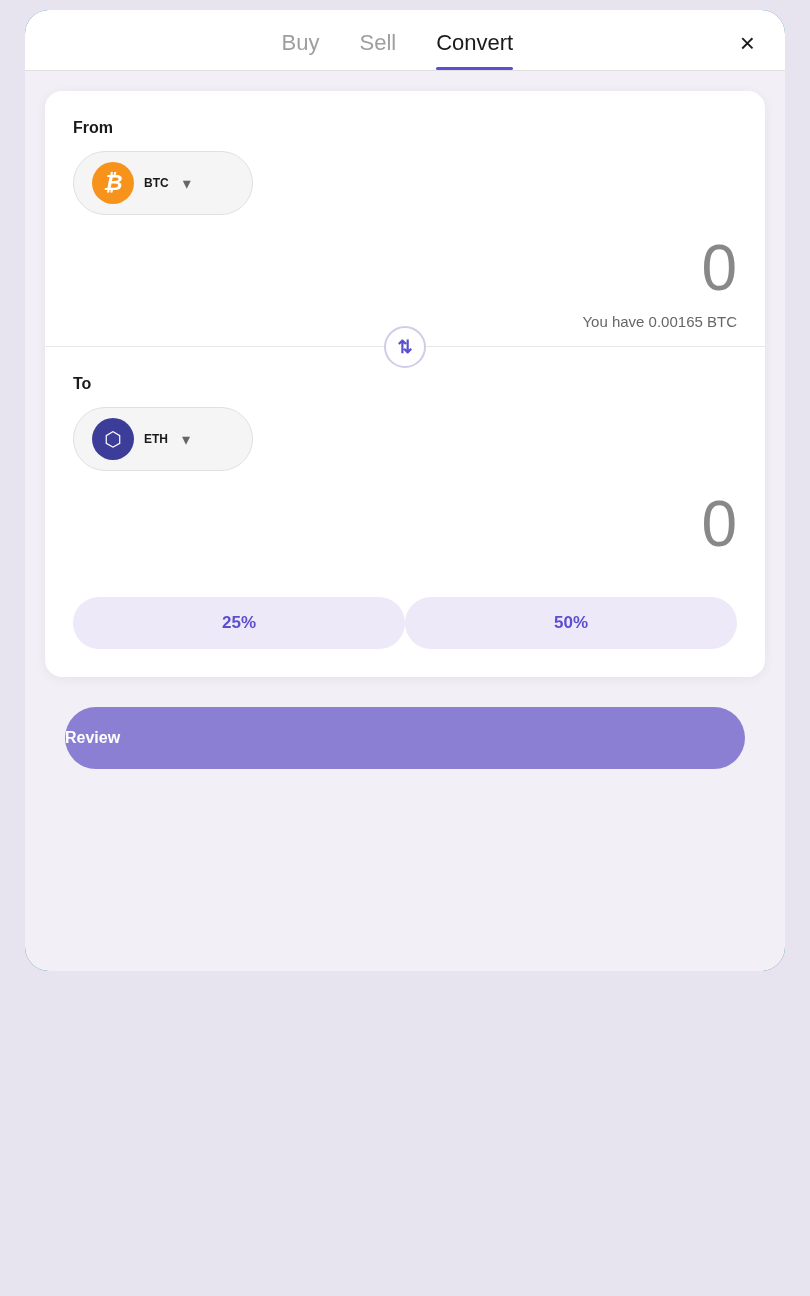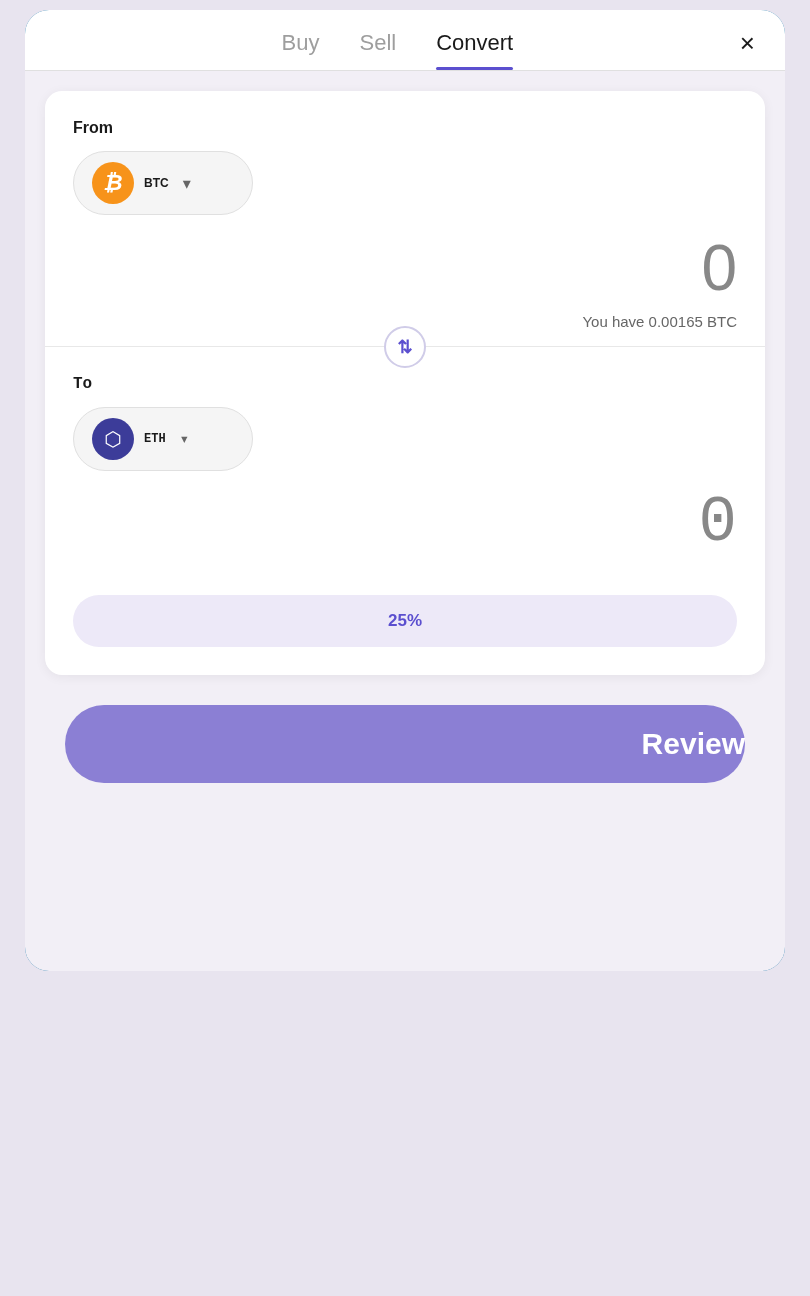--- a/index.html
+++ b/index.html
@@ -198,21 +198,20 @@
 
     .swap-arrows {
       font-size: 18px;
       color: #5b4fcf;
       font-weight: 700;
       transform: rotate(0deg);
     }
 
     .to-section {
       padding-top: 28px;
-      font-family: Liberation Mono, monospace;
     }
 
     
     .pct-buttons {
       display: flex;
       margin-top: 28px;
       justify-content: space-between;
     }
 
     .pct-btn {
@@ -232,25 +231,25 @@
     .review-btn-wrapper {
       padding: 30px 20px 20px 20px;
     }
 
     .review-btn {
       width: 100%;
       background: #8b7fd4;
       border: none;
       border-radius: 50px;
       padding: 22px 0;
-      font-size: 30px;
+      font-size: 16px;
       font-weight: 600;
       color: #ffffff;
       cursor: pointer;
-      text-align: right;
+      text-align: left;
     }
 
     
     .btc-symbol {
       color: white;
       font-size: 22px;
       font-weight: 900;
       font-style: italic;
     }
 
@@ -322,20 +321,21 @@
           <span class="currency-symbol">ETH</span>
           <span class="chevron-icon">▾</span>
         </div>
 
         <div class="amount-display">0</div>
       </div>
 
       
       <div class="pct-buttons">
         <button class="pct-btn">25%</button>
+        <button class="pct-btn">50%</button>
       </div>
 
     </div>
 
     <div class="review-btn-wrapper">
       <button class="review-btn">Review</button>
     </div>
 
   </div>
 

